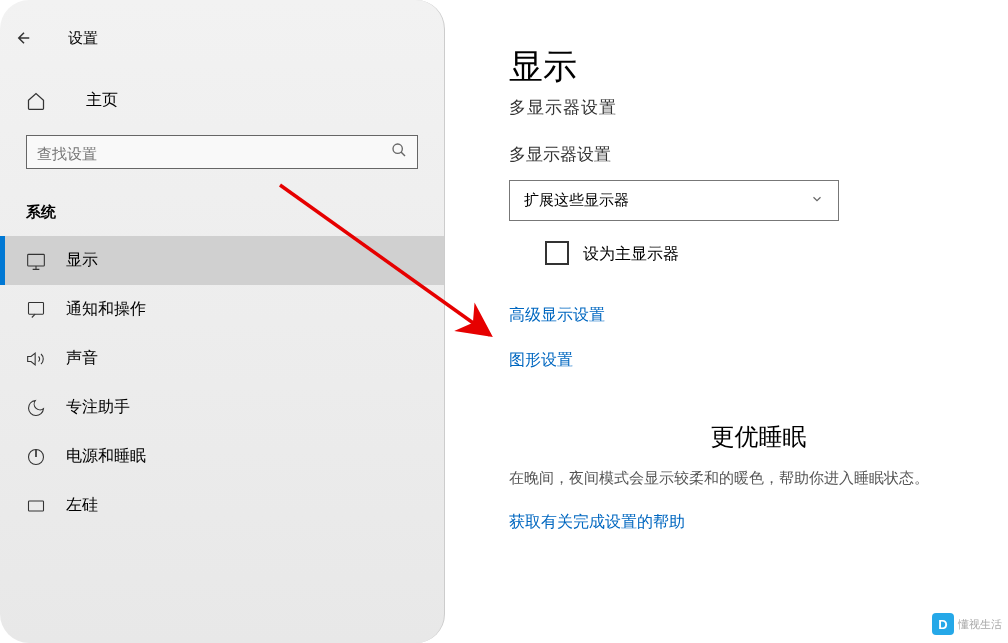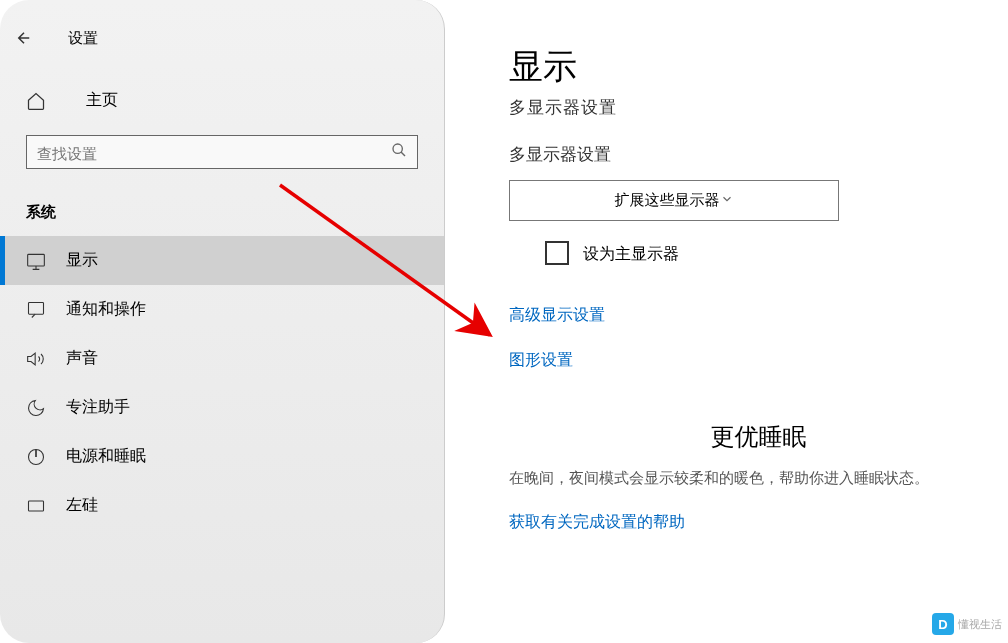--- a/index.html
+++ b/index.html
@@ -28,21 +28,21 @@
     .nav-item.active::before { content: ''; position: absolute; left: 0; top: 0; bottom: 0; width: 5px; background: #0078d4; }
     .nav-item .icon { width: 20px; height: 20px; display: flex; align-items: center; justify-content: center; }
     .nav-item .label { margin-left: 20px; font-size: 16px; }
     .nav-item svg { width: 20px; height: 20px; stroke: #333; fill: none; stroke-width: 1.3; }
     
     .main { flex: 1; padding: 44px 0 0 64px; background: #fff; }
     .page-title { font-size: 34px; font-weight: 400; margin-bottom: 6px; }
     .subtitle-alt { font-size: 17px; color: #333; margin-bottom: 24px; letter-spacing: 1px; }
     .section-label { font-size: 17px; color: #333; margin-bottom: 14px; }
     
-    .dropdown { width: 330px; border: 1.5px solid #777; padding: 10px 14px; display: flex; align-items: center; justify-content: center; cursor: pointer; margin-bottom: 20px; }
+    .dropdown { width: 330px; border: 1.5px solid #777; padding: 10px 14px; display: flex; align-items: center; justify-content: space-between; cursor: pointer; margin-bottom: 20px; }
     .dropdown .selected { font-size: 15px; }
     .chev { color: #666; }
     
     .checkbox-row { display: flex; align-items: flex-end; margin-bottom: 40px; padding-left: 36px; }
     .checkbox { width: 24px; height: 24px; border: 2.5px solid #333; margin-right: 14px; }
     .checkbox-label { font-size: 16px; }
     
     .link { color: #0067c0; font-size: 16px; cursor: pointer; display: block; margin-bottom: 24px; }
     
     .sleep-section { margin-top: 50px; }

